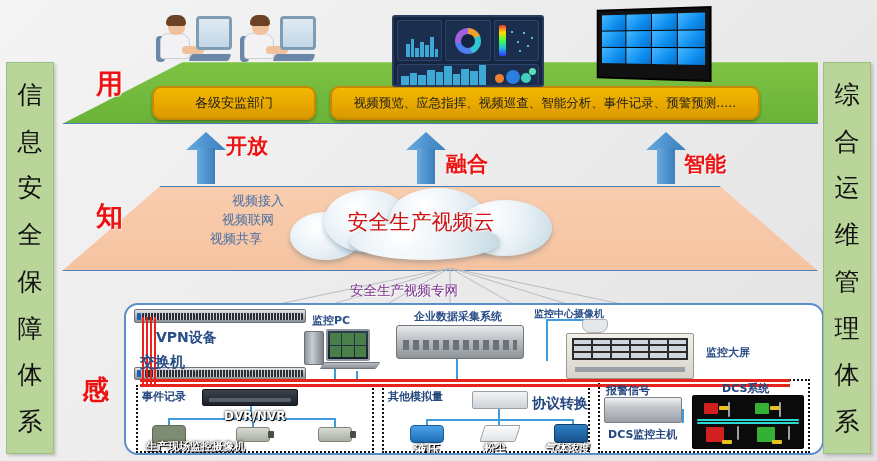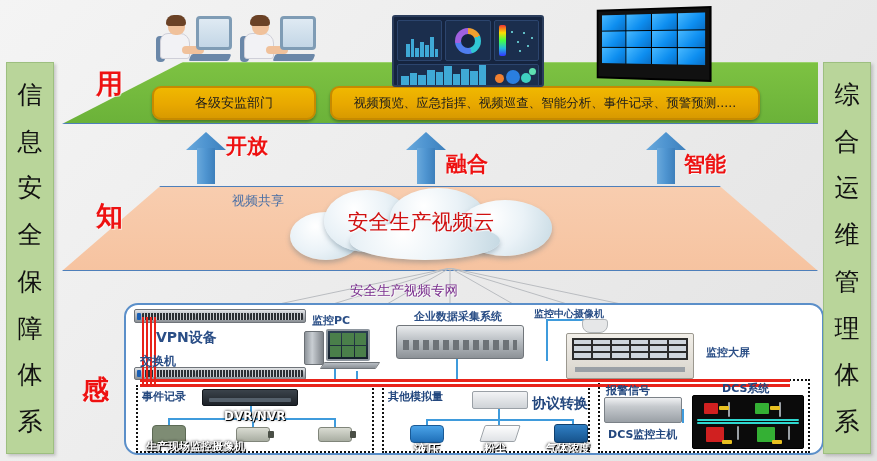--- a/index.html
+++ b/index.html
@@ -504,20 +504,22 @@
   <div id="cloud">
     <div class="puff p1"></div>
     <div class="puff p2"></div>
     <div class="puff p3"></div>
     <div class="puff p4"></div>
     <div class="puff p5"></div>
     <div class="label">安全生产视频云</div>
   </div>
 
   <div class="cloud-text" id="cloud-left">
+    <div>视频接入</div>
+    <div>视频联网</div>
     <div>视频共享</div>
   </div>
 
   <svg id="fan" viewBox="0 0 400 40">
     <g stroke="#b9bcc0" stroke-width="1" fill="none">
       <line x1="200" y1="0" x2="10" y2="40"></line>
       <line x1="200" y1="0" x2="70" y2="40"></line>
       <line x1="200" y1="0" x2="130" y2="40"></line>
       <line x1="200" y1="0" x2="200" y2="40"></line>
       <line x1="200" y1="0" x2="270" y2="40"></line>
@@ -550,21 +552,21 @@
       <div class="ports"></div>
     </div>
     <div class="dev-label" style="left:30px;top:24px;font-size:14px">VPN设备</div>
 
     <div class="switch" style="left:8px;top:62px;width:172px;height:13px">
       <div class="led"></div>
       <div class="ports"></div>
       <div class="ports"></div>
       <div class="ports"></div>
     </div>
-    <div class="dev-label" style="left:14px;top:48px;font-size:12px">交换机</div>
+    <div class="dev-label" style="left:14px;top:48px;font-size:15px">交换机</div>
 
     <div class="dev-label" style="left:186px;top:8px;font-size:11px">监控PC</div>
     <div class="devbox pc-tower" style="left:178px;top:26px;width:20px;height:34px"></div>
     <div class="devbox pc-screen" style="left:200px;top:24px;width:44px;height:32px">
       <div class="vid">
         <i></i>
           <i></i>
           <i></i>
           <i></i>
           <i></i>

